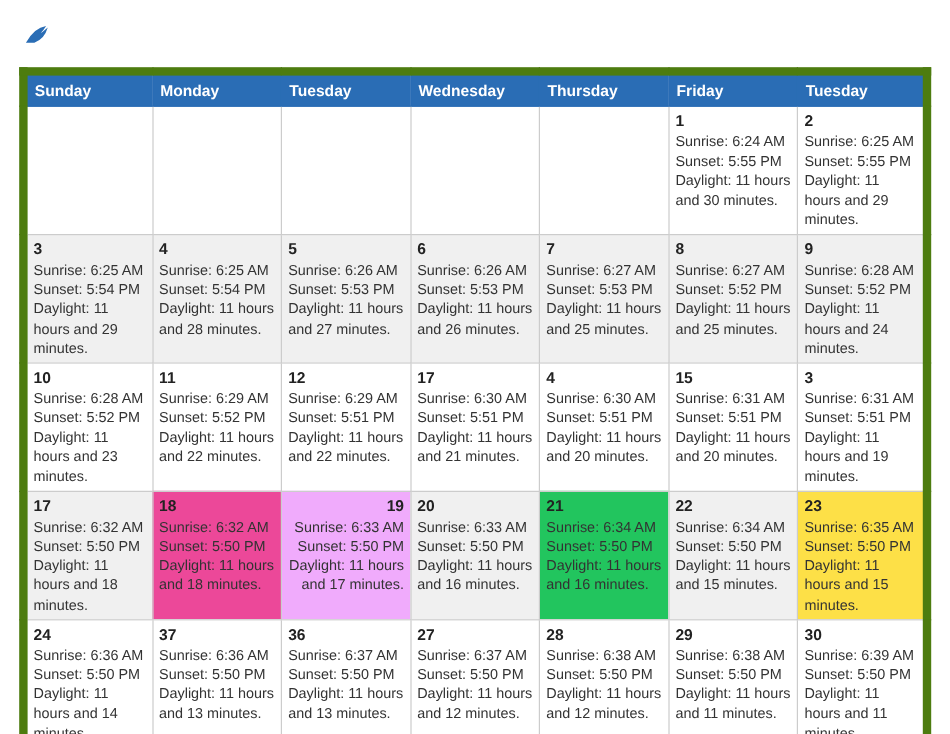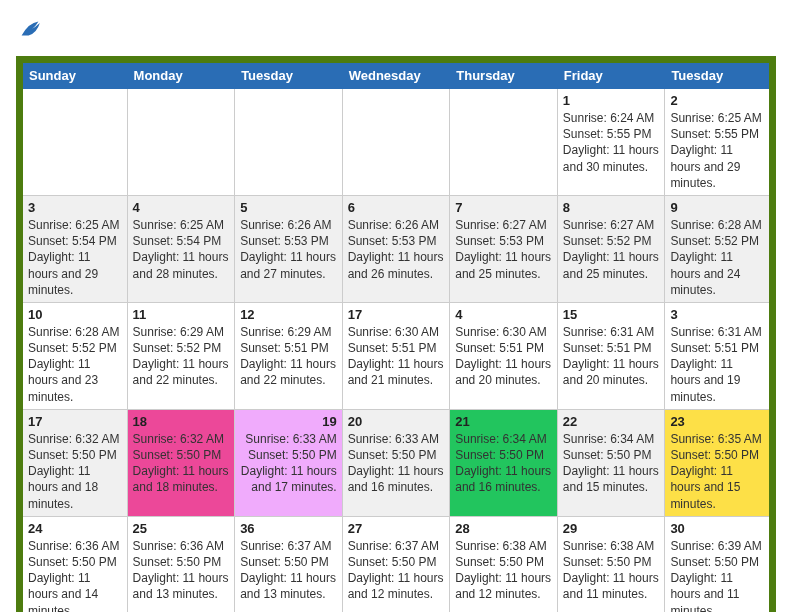--- a/index.html
+++ b/index.html
@@ -275,21 +275,21 @@
         </td>
       </tr>
       <tr>
         <td>
           <div class="cell-day">24</div>
           <div class="cell-info" style="white-space: pre-line;">Sunrise: 6:36 AM
 Sunset: 5:50 PM
 Daylight: 11 hours and 14 minutes.</div>
         </td>
         <td>
-          <div class="cell-day">25</div>
+          <div class="cell-day">37</div>
           <div class="cell-info" style="white-space: pre-line;">Sunrise: 6:36 AM
 Sunset: 5:50 PM
 Daylight: 11 hours and 13 minutes.</div>
         </td>
         <td>
           <div class="cell-day">36</div>
           <div class="cell-info" style="white-space: pre-line;">Sunrise: 6:37 AM
 Sunset: 5:50 PM
 Daylight: 11 hours and 13 minutes.</div>
         </td>

